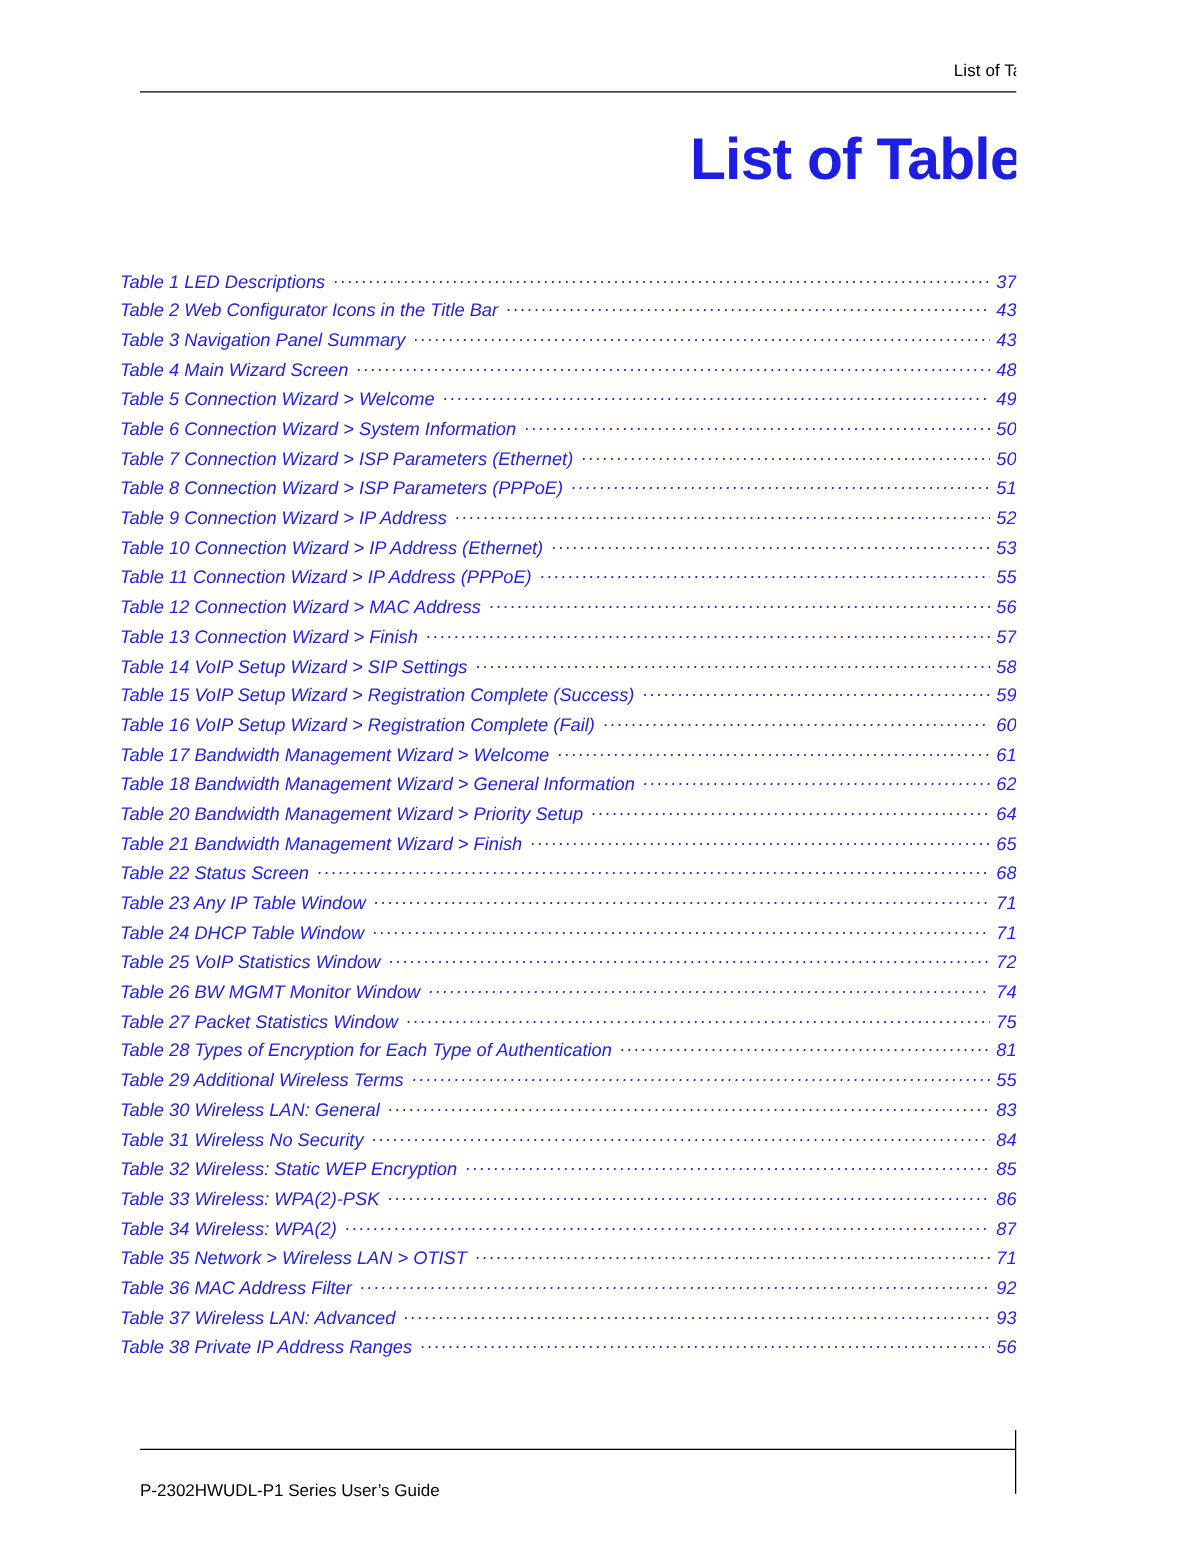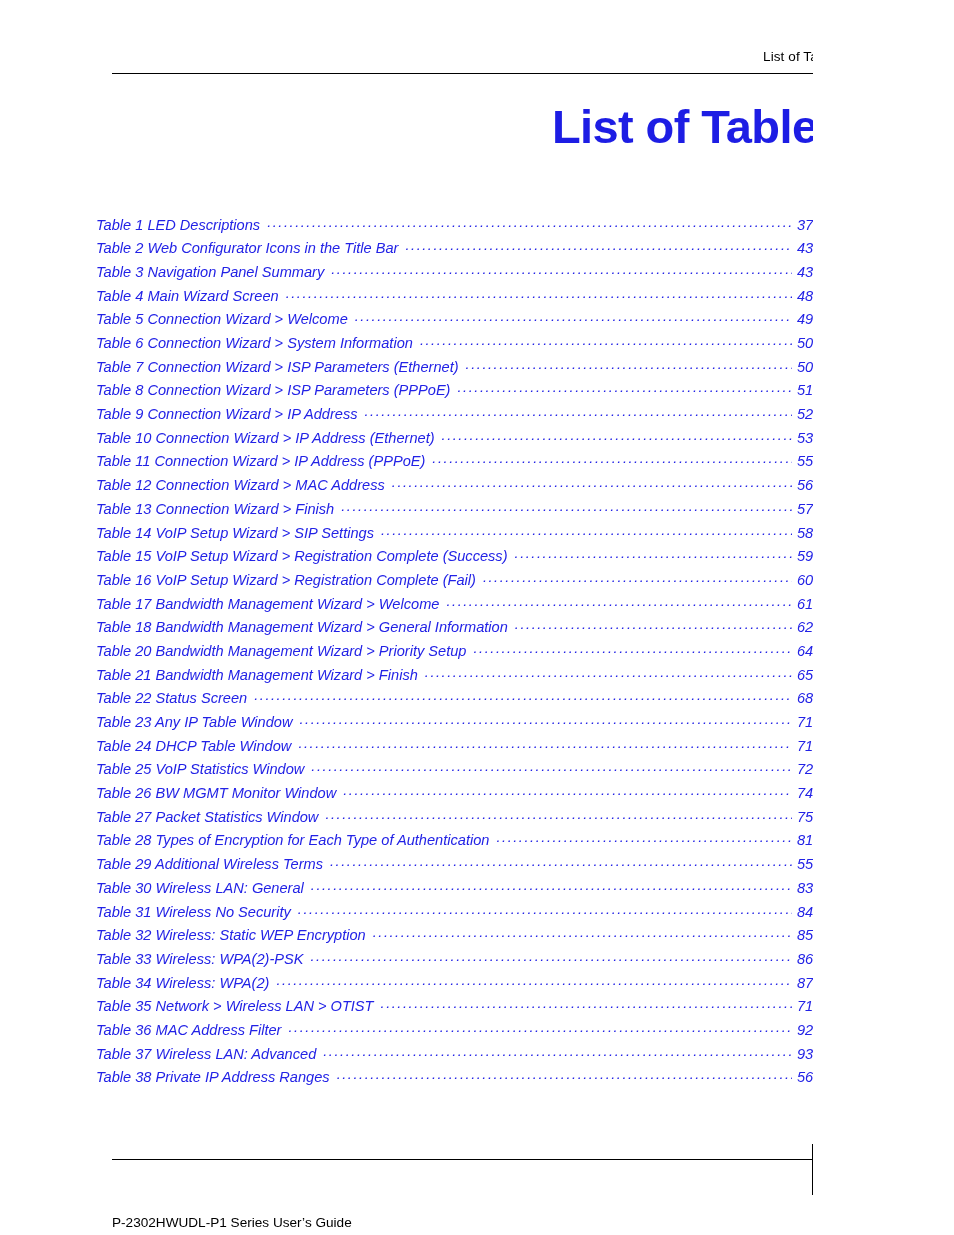--- a/index.html
+++ b/index.html
@@ -109,21 +109,21 @@
   .footer-rule {
     position: absolute;
     left: 112px;
     top: 1159px;
     width: 700px;
     border-top: 1.6px solid #000000;
   }
   .footer-text {
     position: absolute;
     left: 112px;
-    top: 1213px;
+    top: 1183px;
     font-size: 13.6px;
     color: #000000;
     line-height: 20px;
     white-space: nowrap;
   }
   .page-number-box {
     position: absolute;
     left: 812px;
     top: 1144px;
     width: 61px;

